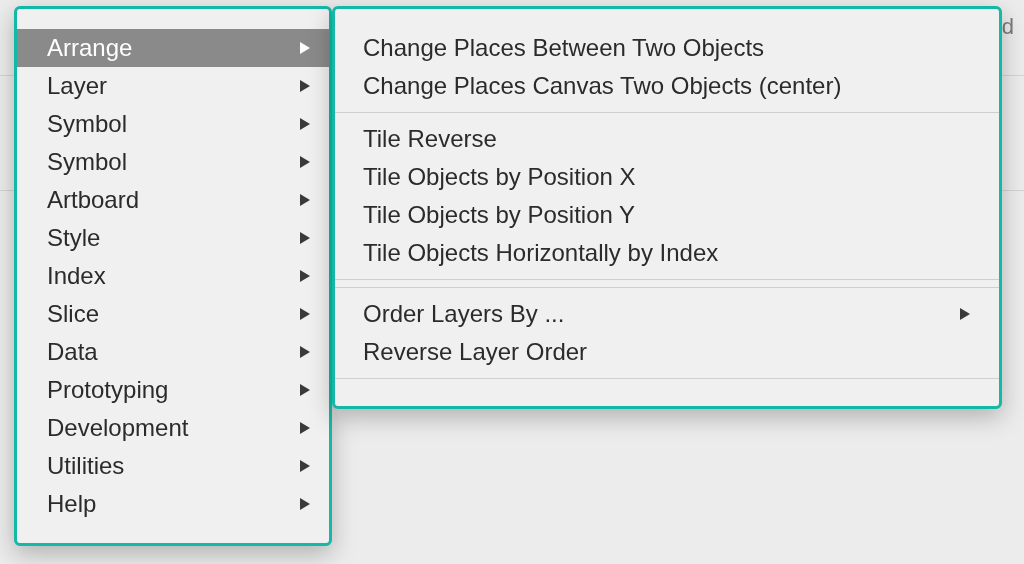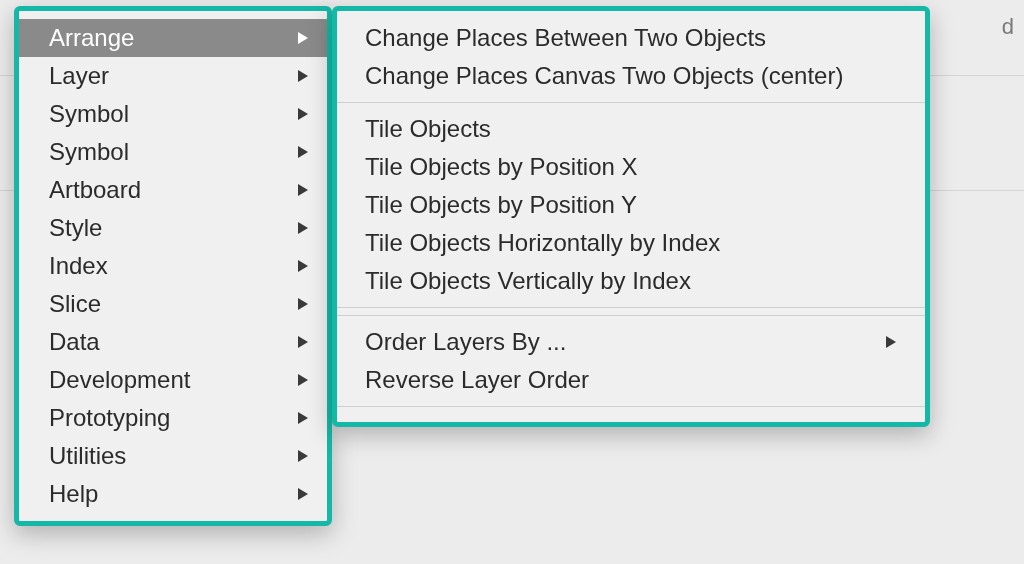--- a/index.html
+++ b/index.html
@@ -11,34 +11,34 @@
       font-family: -apple-system, BlinkMacSystemFont, "Helvetica Neue", Helvetica, Arial, sans-serif;
       background: #ececec;
       width: 1024px;
       height: 564px;
       overflow: hidden;
       position: relative;
     }
     .menu-panel {
       position: absolute;
       background: #f0f0f0;
-      border: 5px solid #14b8a6;
+      border: 3px solid #14b8a6;
       border-radius: 6px;
       box-shadow: 0 8px 24px rgba(0,0,0,0.25);
-      padding: 8px 0;
+      padding: 20px 0;
     }
     .left-menu {
       left: 14px;
       top: 6px;
       width: 318px;
     }
     .right-menu {
       left: 332px;
       top: 6px;
-      width: 598px;
+      width: 670px;
     }
     .menu-item {
       display: flex;
       align-items: center;
       justify-content: space-between;
       padding: 4px 18px 4px 30px;
       font-size: 24px;
       color: #2b2b2b;
       cursor: default;
       height: 38px;
@@ -166,38 +166,38 @@
   <div class="menu-item">
     <span class="label">Data</span>
     <span class="arrow">
       <svg width="12" height="14" viewBox="0 0 12 14">
           <path d="M1 1 L11 7 L1 13 Z"></path>
         </svg>
     </span>
   </div>
 
   <div class="menu-item">
+    <span class="label">Prototyping</span>
+    <span class="arrow">
+      <svg width="12" height="14" viewBox="0 0 12 14">
+          <path d="M1 1 L11 7 L1 13 Z"></path>
+        </svg>
+    </span>
+  </div>
+
+  <div class="menu-item">
     <span class="label">Development</span>
     <span class="arrow">
       <svg width="12" height="14" viewBox="0 0 12 14">
           <path d="M1 1 L11 7 L1 13 Z"></path>
         </svg>
     </span>
   </div>
 
   <div class="menu-item">
-    <span class="label">Prototyping</span>
-    <span class="arrow">
-      <svg width="12" height="14" viewBox="0 0 12 14">
-          <path d="M1 1 L11 7 L1 13 Z"></path>
-        </svg>
-    </span>
-  </div>
-
-  <div class="menu-item">
     <span class="label">Utilities</span>
     <span class="arrow">
       <svg width="12" height="14" viewBox="0 0 12 14">
           <path d="M1 1 L11 7 L1 13 Z"></path>
         </svg>
     </span>
   </div>
 
   <div class="menu-item">
     <span class="label">Help</span>
@@ -215,34 +215,31 @@
   <div class="menu-item">
     <span class="label">Change Places Between Two Objects</span>
   </div>
   <div class="menu-item">
     <span class="label">Change Places Canvas Two Objects (center)</span>
   </div>
 
   <div class="separator"></div>
 
   <div class="menu-item">
-    <span class="label">Tile Objects</span>
+    <span class="label">Tile Reverse</span>
   </div>
   <div class="menu-item">
     <span class="label">Tile Objects by Position X</span>
   </div>
   <div class="menu-item">
     <span class="label">Tile Objects by Position Y</span>
   </div>
   <div class="menu-item">
     <span class="label">Tile Objects Horizontally by Index</span>
   </div>
-  <div class="menu-item">
-    <span class="label">Tile Objects Vertically by Index</span>
-  </div>
 
   <div class="separator"></div>
 
 
   <div class="separator"></div>
 
   <div class="menu-item">
     <span class="label">Order Layers By ...</span>
     <span class="arrow">
       <svg width="12" height="14" viewBox="0 0 12 14">

